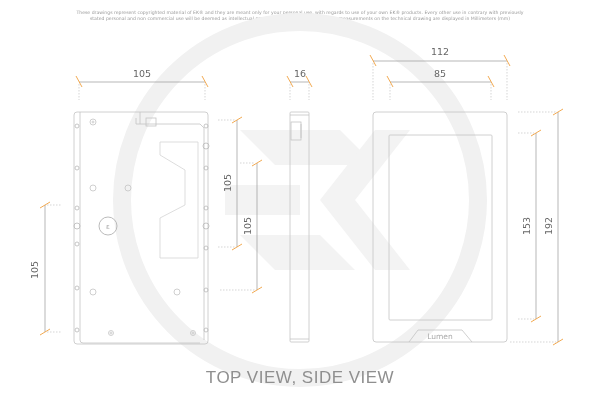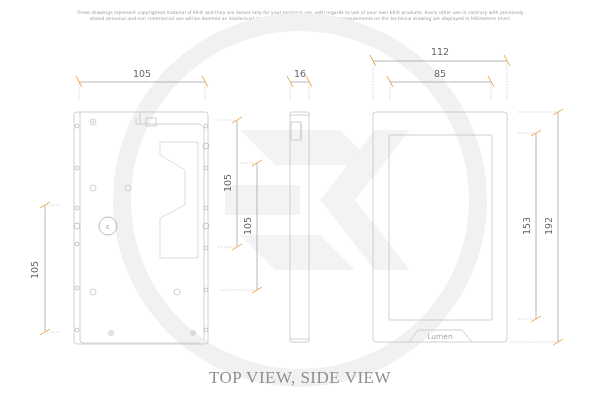--- a/index.html
+++ b/index.html
@@ -1,19 +1,19 @@
 <!DOCTYPE html>
 <html><head>
 <meta charset="utf-8">
 <style>
   html, body { margin:0; padding:0; background:#ffffff; }
   body { width:600px; height:400px; position:relative; overflow:hidden; font-family:"DejaVu Sans", sans-serif; }
   .disclaimer { position:absolute; left:0; width:600px; text-align:center; font-size:4.6px; color:#9a9a9a; line-height:6px; top:10px; }
   svg.draw { position:absolute; left:0; top:0; }
-  .caption { position:absolute; left:0; top:368px; width:600px; text-align:center; font-size:17px; color:#8f8f8f; font-family:Liberation Serif, serif; letter-spacing:0.5px; }
+  .caption { position:absolute; left:0; top:368px; width:600px; text-align:center; font-size:17px; color:#8f8f8f; font-family:Liberation Sans, sans-serif; letter-spacing:0.5px; }
   .dimtxt { font-family:"DejaVu Sans", sans-serif; font-size:9.5px; fill:#666; }
   .lumen { font-family:"DejaVu Sans", sans-serif; font-size:7.5px; fill:#aaa; }
 </style>
 </head>
 <body>
 
 <div class="disclaimer">
   <div>These drawings represent copyrighted material of EK® and they are meant only for your personal use, with regards to use of  your own EK® products. Every other use in contrary with previously</div>
   <div>stated personal and non commercial use will be deemed as intellectual property rights infringement All the measurements on the technical drawing are displayed in Millimeters (mm)</div>
 </div>

